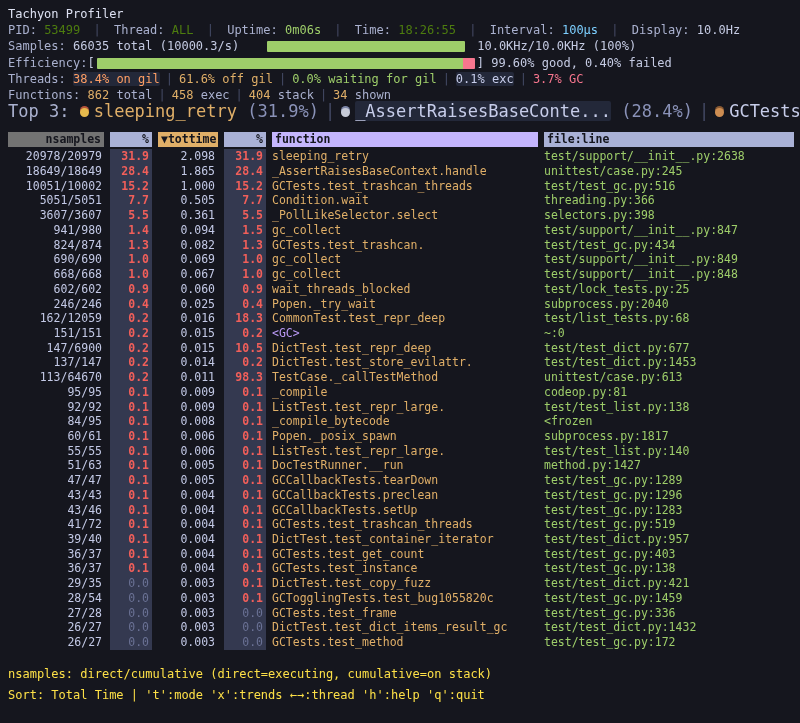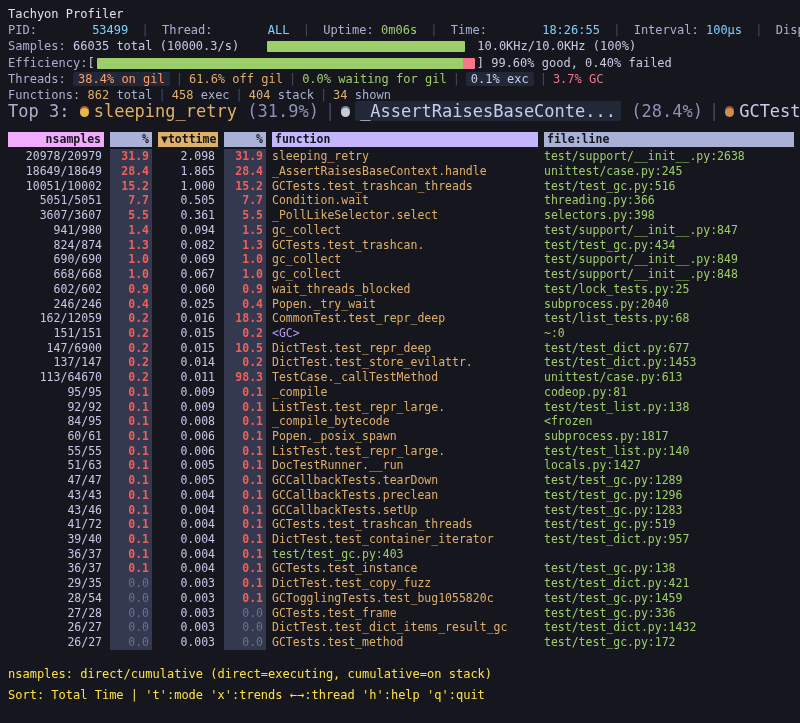--- a/index.html
+++ b/index.html
@@ -6,27 +6,27 @@
   .screen{
     position:relative;width:800px;height:723px;box-sizing:border-box;
     background:#15161e;color:#c5cbe3;
     font-family:"DejaVu Sans Mono",monospace;font-size:12px;
     padding:6px 0 0 8px;overflow:hidden;
   }
   .line{height:16.2px;line-height:16.2px;white-space:nowrap;}
   .title{color:#dde1f2;}
   .lbl{color:#aab1cf;}
   .val{color:#c5cbe3;}
-  .orange{color:#7dd3fc;margin-left:48px;}
+  .orange{color:#4d7c0f;}
   .green{color:#9ece6a;}
   .cyan{color:#7dcfff;}
   .yellow{color:#e0af68;}
   .light{color:#c5cbe3;}
   .sep{color:#454b66;margin:0 6px;}
-  .chip{background:#232839;border-radius:2px;padding:0 5px;}
+  .chip{background:#232839;border-radius:2px;padding:0 0;}
   .bar{display:inline-flex;height:11px;vertical-align:middle;border-radius:1px;overflow:hidden;background:#23283c;}
   .samples-bar{width:198px;margin-left:28px;margin-right:12px;}
   .samples-bar .fill{display:block;height:100%;}
   .eff-bar{width:378px;margin:0 2px;}
   .eff-bar .good{flex:1;height:100%;}
   .eff-bar .bad{width:12px;height:100%;}
   .bracket{color:#c5cbe3;}
   .fval{color:#e0af68;}
   .funit{color:#aab1cf;}
   .tpct{color:#8a92b8;}
@@ -109,21 +109,21 @@
     <span id="functions-items"><span class="fval">862</span> <span class="funit">total</span><span class="sep">|</span><span class="fval">458</span> <span class="funit">exec</span><span class="sep">|</span><span class="fval">404</span> <span class="funit">stack</span><span class="sep">|</span><span class="fval">34</span> <span class="funit">shown</span></span>
   </div>
 
   <div class="line top3-line">
     <span class="lbl">Top 3:</span>
     <span id="top3-items"><span class="medal gold-medal-icon"></span><span style="color: rgb(224, 175, 104);">sleeping_retry</span> <span class="tpct">(31.9%)</span><span class="sep">|</span><span class="medal silver-medal-icon"></span><span class="chip" style="color: rgb(199, 205, 234);">_AssertRaisesBaseConte...</span> <span class="tpct">(28.4%)</span><span class="sep">|</span><span class="medal bronze-medal-icon"></span><span style="color: rgb(199, 205, 234);">GCTests.test_trashcan...</span> <span class="tpct">(15.2%)</span></span>
   </div>
 
   <div class="table">
     <div class="trow thead" id="thead">
-        <div class="hcell right" style="background: #f0abfc;">nsamples</div>
+        <div class="hcell right" style="background: #737373;">nsamples</div>
         <div class="hcell right" style="background: rgb(169, 177, 214);">%</div>
         <div class="hcell sort right" style="background: rgb(224, 175, 104); text-align: right;">▼tottime</div>
         <div class="hcell right" style="background: rgb(169, 177, 214);">%</div>
         <div class="hcell" style="background: #c4b5fd;">function</div>
         <div class="hcell" style="background: rgb(169, 177, 214);">file:line</div>
       </div>
     <div id="tbody">
         <div class="trow">
           <div class="c-ns">20978/20979</div>
           <div class="c-p1 pct hot">31.9</div>
@@ -291,21 +291,21 @@
           <div class="c-p2 pct hot">0.1</div>
           <div class="c-fn yellow">ListTest.test_repr_large.&lt;locals&gt;.check</div>
           <div class="c-fl">test/test_list.py:140</div>
         </div>
         <div class="trow">
           <div class="c-ns">51/63</div>
           <div class="c-p1 pct hot">0.1</div>
           <div class="c-tt">0.005</div>
           <div class="c-p2 pct hot">0.1</div>
           <div class="c-fn yellow">DocTestRunner.__run</div>
-          <div class="c-fl">locals.py:1427</div>
+          <div class="c-fl">method.py:1427</div>
         </div>
         <div class="trow">
           <div class="c-ns">47/47</div>
           <div class="c-p1 pct hot">0.1</div>
           <div class="c-tt">0.005</div>
           <div class="c-p2 pct hot">0.1</div>
           <div class="c-fn yellow">GCCallbackTests.tearDown</div>
           <div class="c-fl">test/test_gc.py:1289</div>
         </div>
         <div class="trow">
@@ -338,20 +338,21 @@
           <div class="c-tt">0.004</div>
           <div class="c-p2 pct hot">0.1</div>
           <div class="c-fn yellow">DictTest.test_container_iterator</div>
           <div class="c-fl">test/test_dict.py:957</div>
         </div>
         <div class="trow">
           <div class="c-ns">36/37</div>
           <div class="c-p1 pct hot">0.1</div>
           <div class="c-tt">0.004</div>
           <div class="c-p2 pct hot">0.1</div>
+          <div class="c-fn yellow">GCTests.test_get_count</div>
           <div class="c-fl">test/test_gc.py:403</div>
         </div>
         <div class="trow">
           <div class="c-ns">36/37</div>
           <div class="c-p1 pct hot">0.1</div>
           <div class="c-tt">0.004</div>
           <div class="c-p2 pct hot">0.1</div>
           <div class="c-fn yellow">GCTests.test_instance</div>
           <div class="c-fl">test/test_gc.py:138</div>
         </div>

